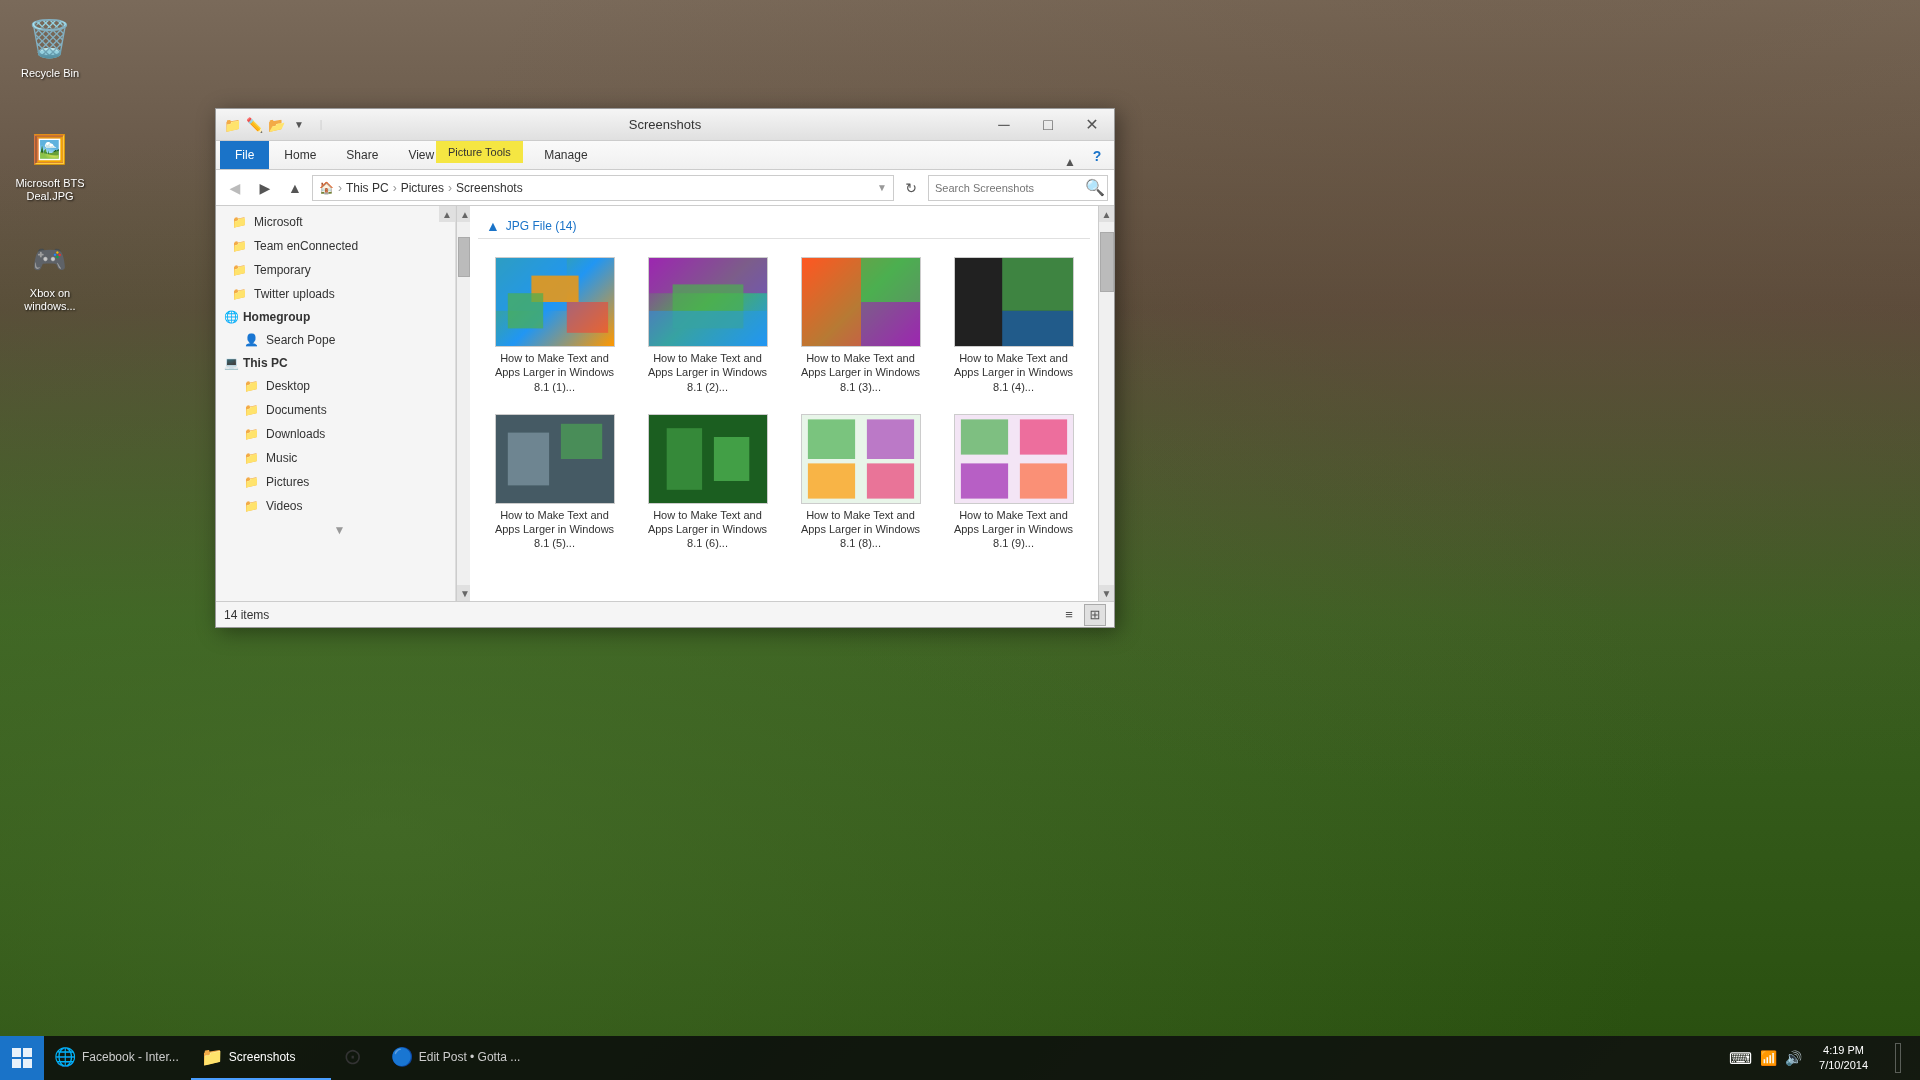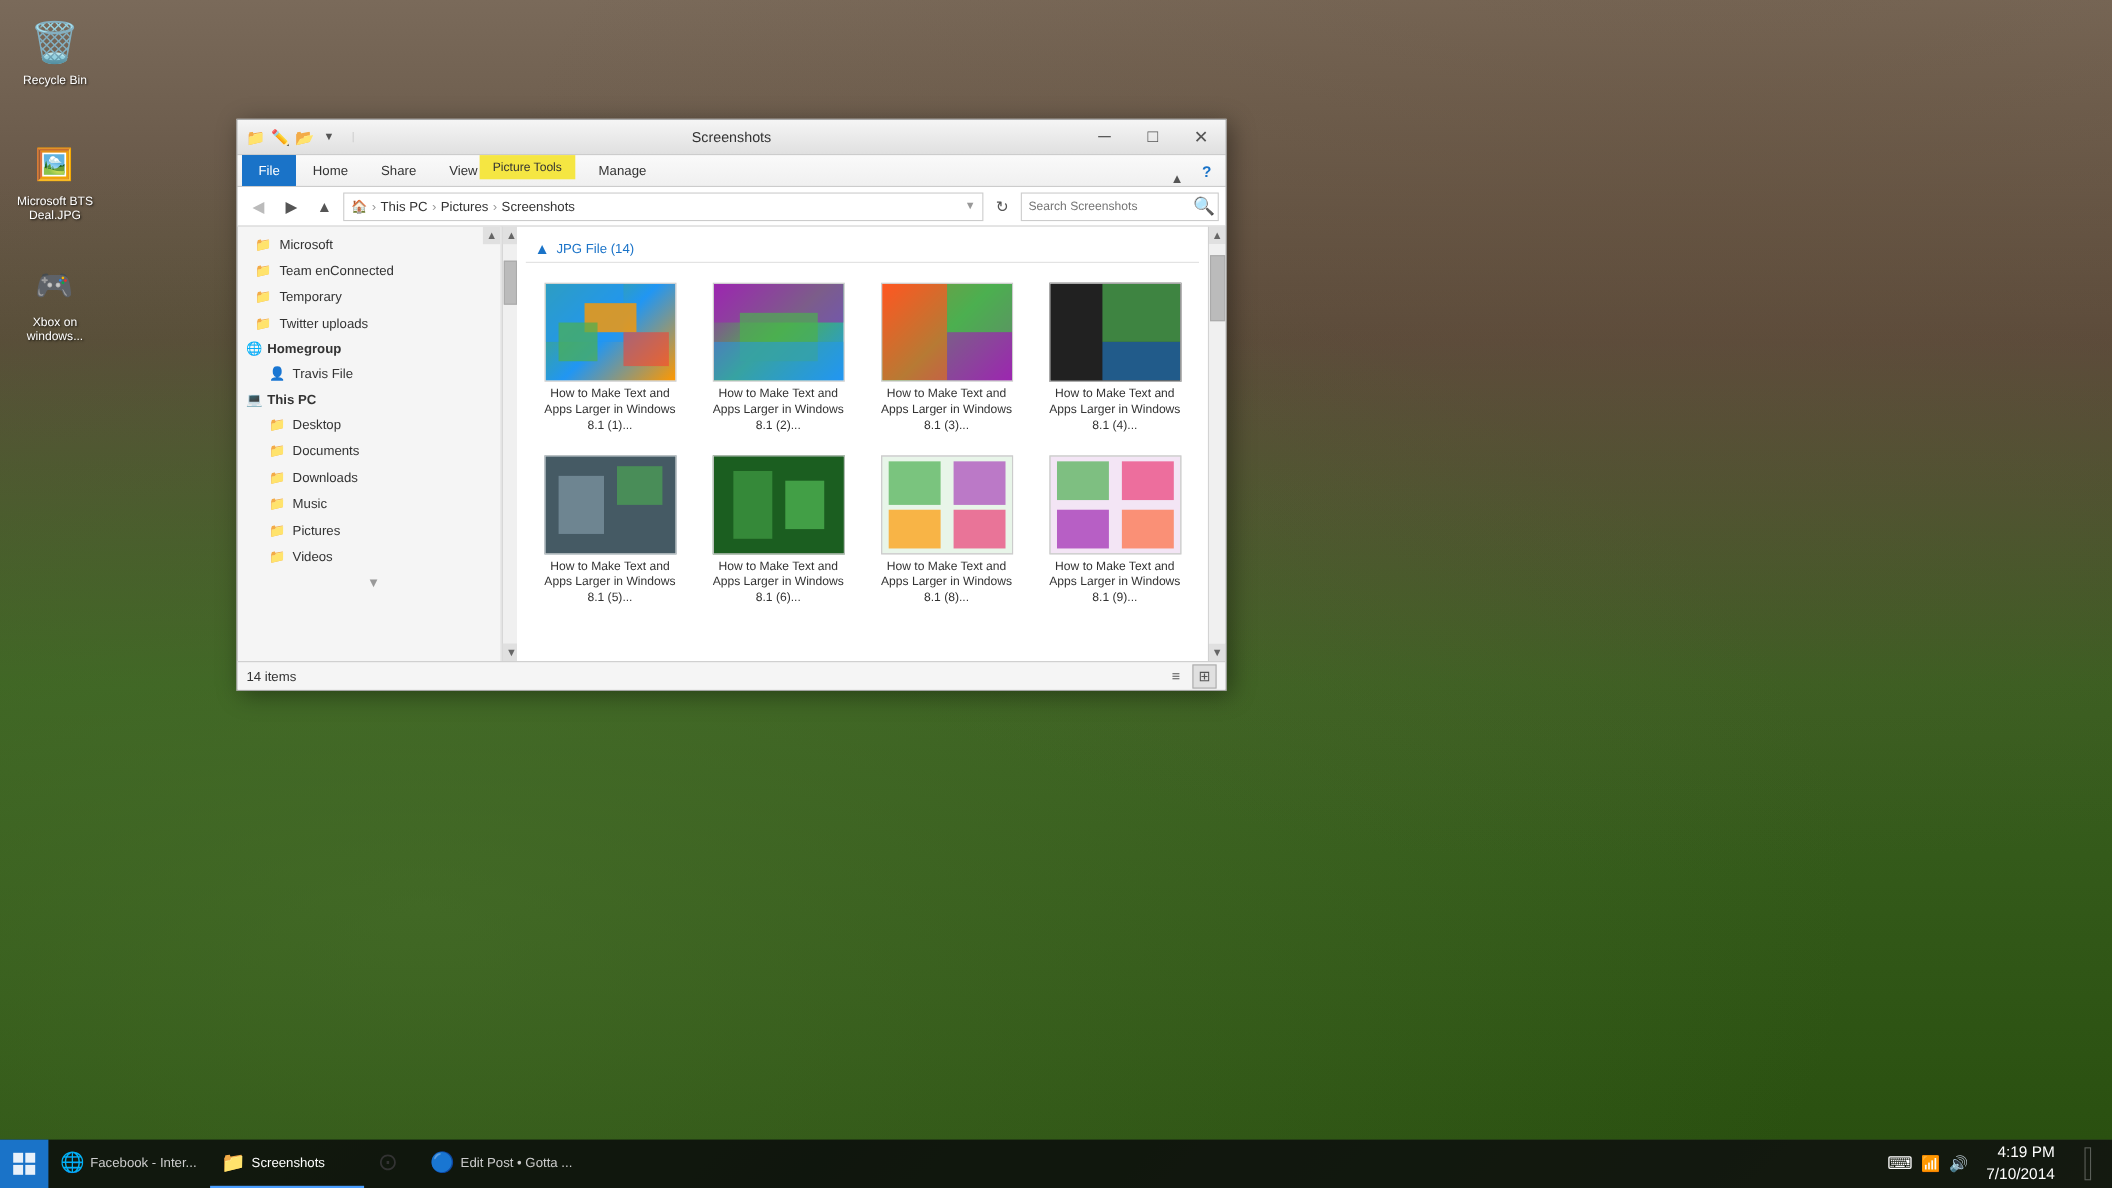--- a/index.html
+++ b/index.html
@@ -101,22 +101,22 @@
     }
     .taskbar-tray {
       display: flex;
       align-items: center;
       padding: 0 8px;
       gap: 8px;
       color: white;
       font-size: 11px;
     }
     .taskbar-clock {
-      text-align: right;
-      font-size: 14px;
+      text-align: center;
+      font-size: 11px;
       color: white;
       padding: 0 8px;
       line-height: 1.4;
     }
 
     
     .explorer-window {
       position: absolute;
       top: 108px;
       left: 215px;
@@ -585,21 +585,21 @@
           <span class="folder-icon">📁</span>
           <span>Twitter uploads</span>
         </div>
 
         <div class="sidebar-section-header">
           <span>🌐</span>
           <span>Homegroup</span>
         </div>
         <div class="sidebar-item" style="padding-left: 28px;">
           <span class="folder-icon">👤</span>
-          <span>Travis File</span>
+          <span>Search Pope</span>
         </div>
 
         <div class="sidebar-section-header">
           <span>💻</span>
           <span>This PC</span>
         </div>
         <div class="sidebar-item" style="padding-left: 28px;">
           <span class="folder-icon">📁</span>
           <span>Desktop</span>
         </div>

